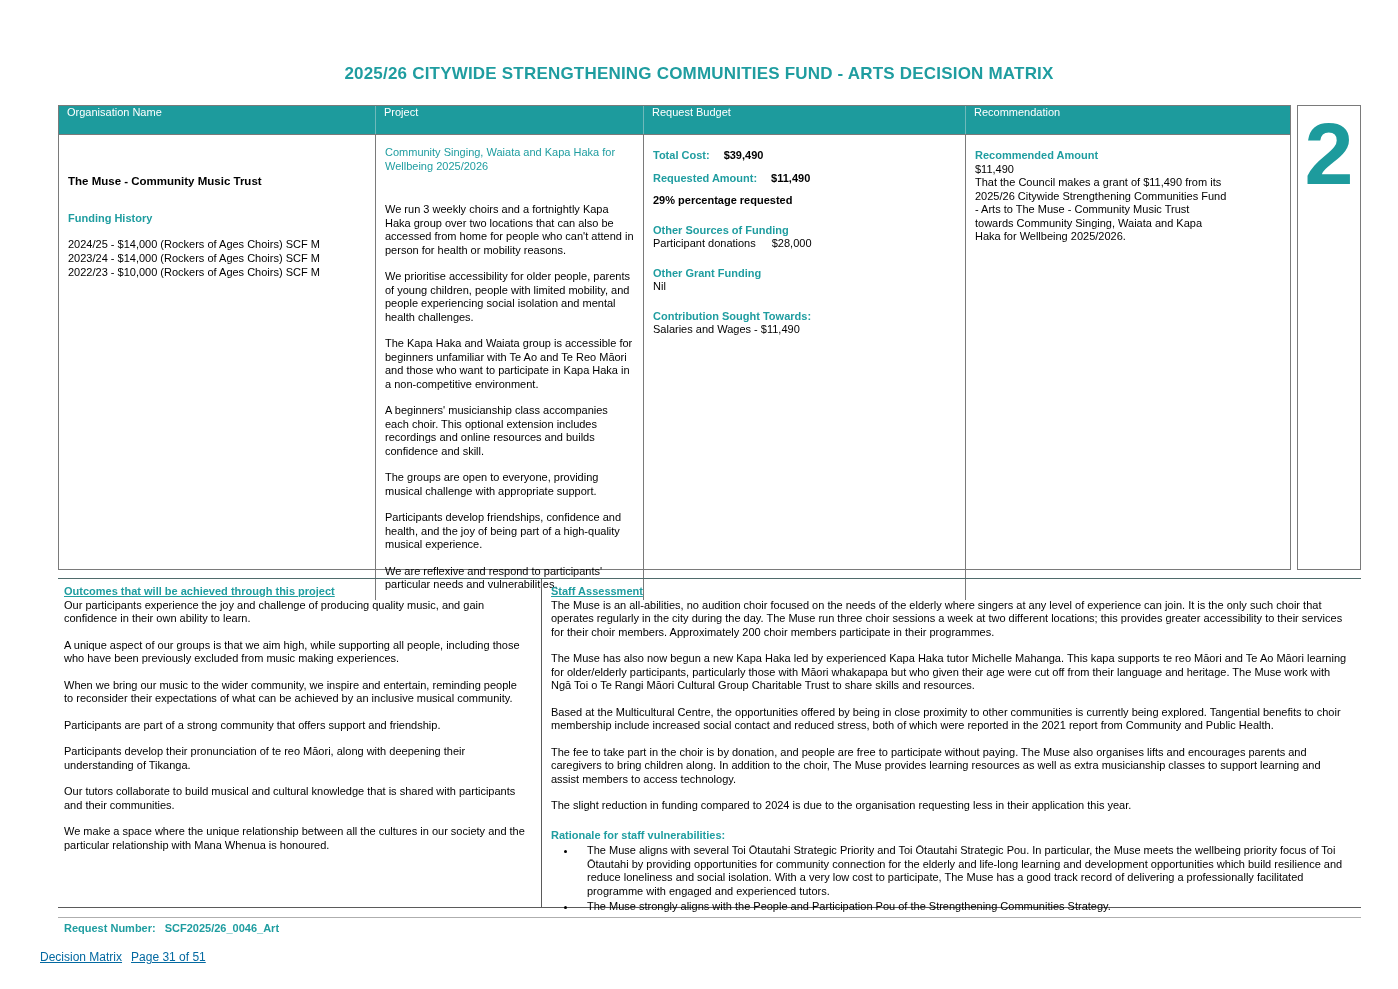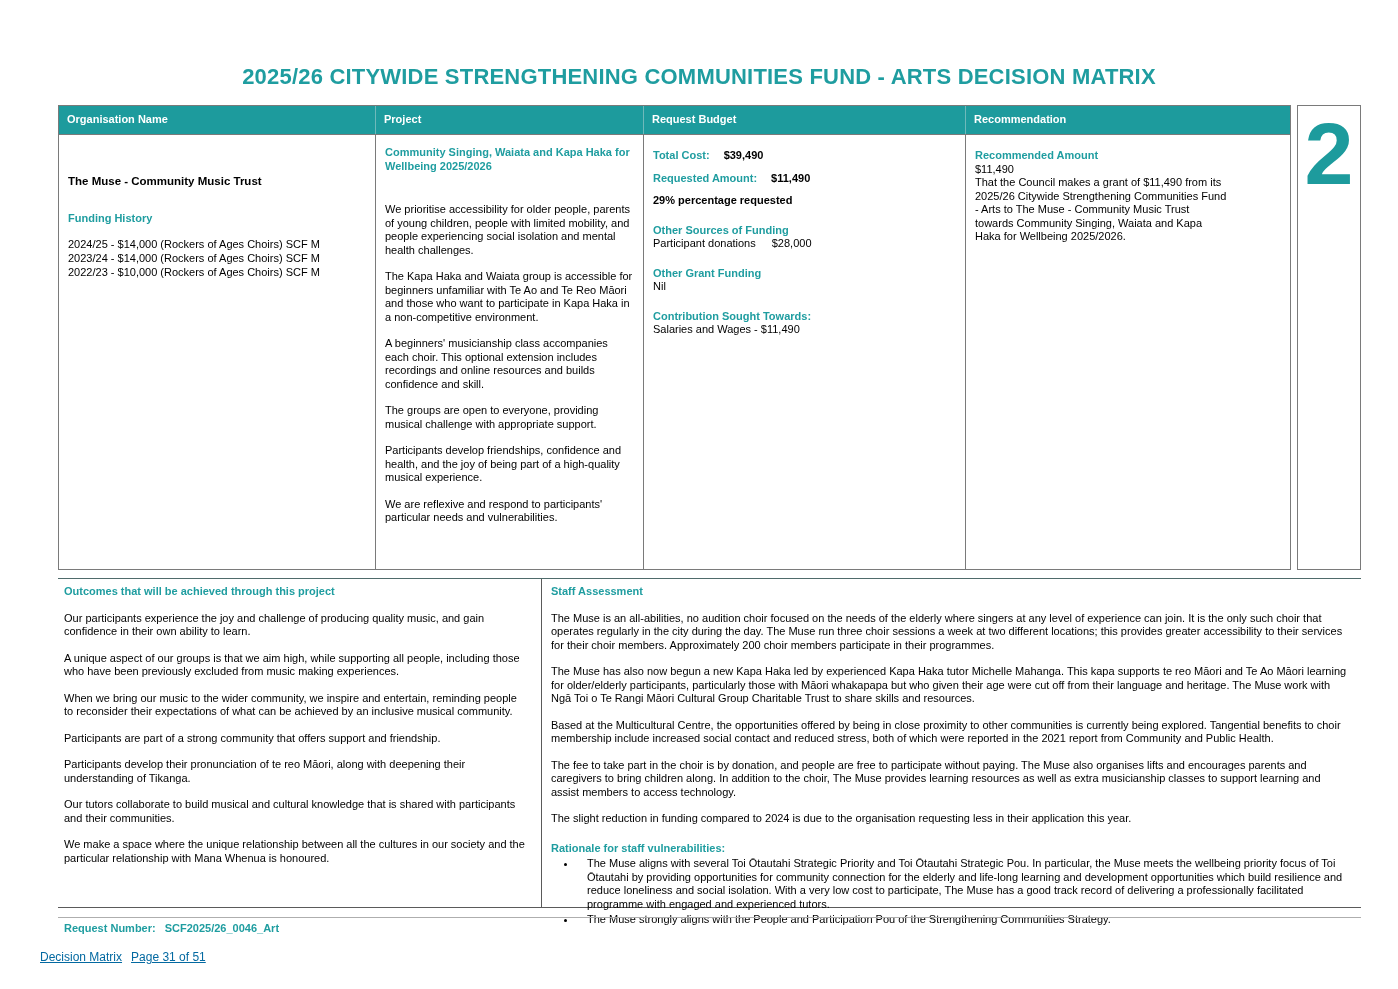--- a/index.html
+++ b/index.html
@@ -12,56 +12,56 @@
     position: relative;
     width: 1398px;
     height: 989px;
     background: #fff;
     overflow: hidden;
   }
   .page-title {
     position: absolute;
     top: 64px; left: 0; width: 1398px;
     text-align: center;
-    font-size: 22px;
+    font-size: 17px;
     font-weight: bold;
     color: #1f9da0;
     letter-spacing: 0.2px;
   }
   
   .matrix {
     position: absolute;
     left: 58px; top: 105px;
     width: 1233px; height: 465px;
     border: 1px solid #7a7a7a;
     display: flex;
     flex-direction: column;
   }
   .matrix-head { display: flex; height: 28px; background: #1d9b9d; flex: 0 0 28px; }
   .matrix-head .hcell {
-    color: #fff; font-size: 11px; font-weight: bold;
-    padding: 7px 0 0 8px;
+    color: #fff; font-size: 11px; font-weight: normal;
+    padding: 0 0 0 8px;
     border-right: 1px solid #6fb9ba;
   }
   .matrix-head .hcell:last-child { border-right: none; }
   .matrix-body { display: flex; flex: 1 1 auto; border-top: 1px solid #7a7a7a; }
   .mcol { border-right: 1px solid #7a7a7a; padding: 8px 9px; font-size: 11px; line-height: 13.5px; }
   .mcol:last-child { border-right: none; }
   .w-org { width: 317px; }
   .w-proj { width: 268px; }
   .w-budget { width: 322px; }
   .w-rec { width: 271px; }
 
   .teal { color: #1f9da0; }
 
   .org-name { font-weight: bold; font-size: 11.5px; margin-top: 32px; }
   .funding-label { margin-top: 23px; font-weight: bold; color: #1f9da0; margin-bottom: 12px; }
   .funding-line { line-height: 14px; }
 
-  .proj-title { color: #1f9da0; font-weight: bold; line-height: 14px; margin-top: 2px; margin-bottom: 30px; }
+  .proj-title { color: #1f9da0; font-weight: normal; line-height: 14px; margin-top: 2px; margin-bottom: 30px; }
   .mcol p.para { margin-bottom: 13px; }
   .mcol p.para:last-child { margin-bottom: 0; }
 
   .budget-line { margin-top: 6px; font-weight: bold; }
   .budget-line .val { margin-left: 14px; color: #000; }
   .budget-sec-label { color: #1f9da0; font-weight: bold; margin-top: 16px; }
   .budget-sec-val .amt { margin-left: 16px; }
 
   .rec-label { color: #1f9da0; font-weight: bold; margin-top: 6px; }
   .rec-text { }
@@ -98,21 +98,21 @@
     width: 484px;
     border-right: 1px solid #5a5a5a;
     padding: 6px 12px 6px 6px;
     font-size: 11px; line-height: 13.5px;
   }
   .assessment-col {
     flex: 1;
     padding: 6px 10px 6px 9px;
     font-size: 11px; line-height: 13.5px;
   }
-  .section-title { color: #1f9da0; font-weight: bold; margin-bottom: 13px; }
+  .section-title { color: #1f9da0; font-weight: bold; margin-bottom: 0; text-decoration: underline; }
   .outcomes-col p, .assessment-col p { margin-bottom: 13px; }
   .rationale-title { color: #1f9da0; font-weight: bold; margin-top: 16px; margin-bottom: 2px; }
   .rationale-list { margin-left: 16px; padding-left: 10px; }
   .rationale-list li { margin-bottom: 2px; padding-left: 10px; }
 
   .footer-rule {
     position: absolute;
     left: 58px; top: 917px;
     width: 1303px; height: 0;
     border-top: 1px solid #aeaeae;
@@ -153,20 +153,21 @@
       <div class="mcol w-org">
         <div class="org-name">The Muse - Community Music Trust</div>
         <div class="funding-label">Funding History</div>
         <div class="funding-line">2024/25 - $14,000 (Rockers of Ages Choirs) SCF M</div>
         <div class="funding-line">2023/24 - $14,000 (Rockers of Ages Choirs) SCF M</div>
         <div class="funding-line">2022/23 - $10,000 (Rockers of Ages Choirs) SCF M</div>
       </div>
 
       <div class="mcol w-proj">
         <div class="proj-title">Community Singing, Waiata and Kapa Haka for Wellbeing 2025/2026</div>
+        <p class="para">We run 3 weekly choirs and a fortnightly Kapa Haka group over two locations that can also be accessed from home for people who can't attend in person for health or mobility reasons.</p>
         <p class="para">We prioritise accessibility for older people, parents of young children, people with limited mobility, and people experiencing social isolation and mental health challenges.</p>
         <p class="para">The Kapa Haka and Waiata group is accessible for beginners unfamiliar with Te Ao and Te Reo Māori and those who want to participate in Kapa Haka in a non-competitive environment.</p>
         <p class="para">A beginners' musicianship class accompanies each choir. This optional extension includes recordings and online resources and builds confidence and skill.</p>
         <p class="para">The groups are open to everyone, providing musical challenge with appropriate support.</p>
         <p class="para">Participants develop friendships, confidence and health, and the joy of being part of a high-quality musical experience.</p>
         <p class="para">We are reflexive and respond to participants' particular needs and vulnerabilities.</p>
       </div>
 
       <div class="mcol w-budget">
         <div class="budget-line">

